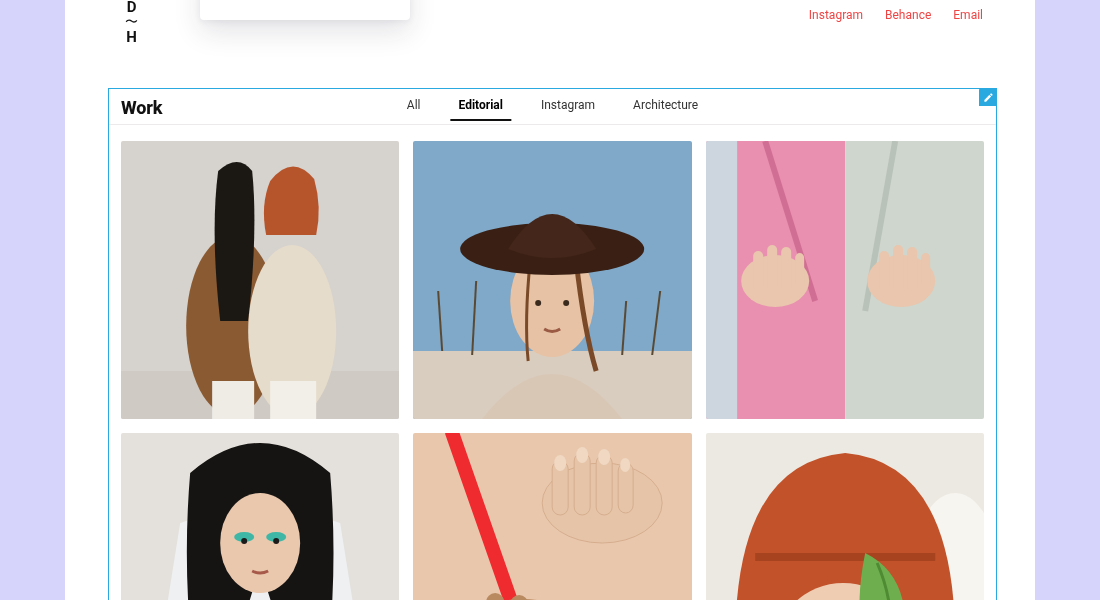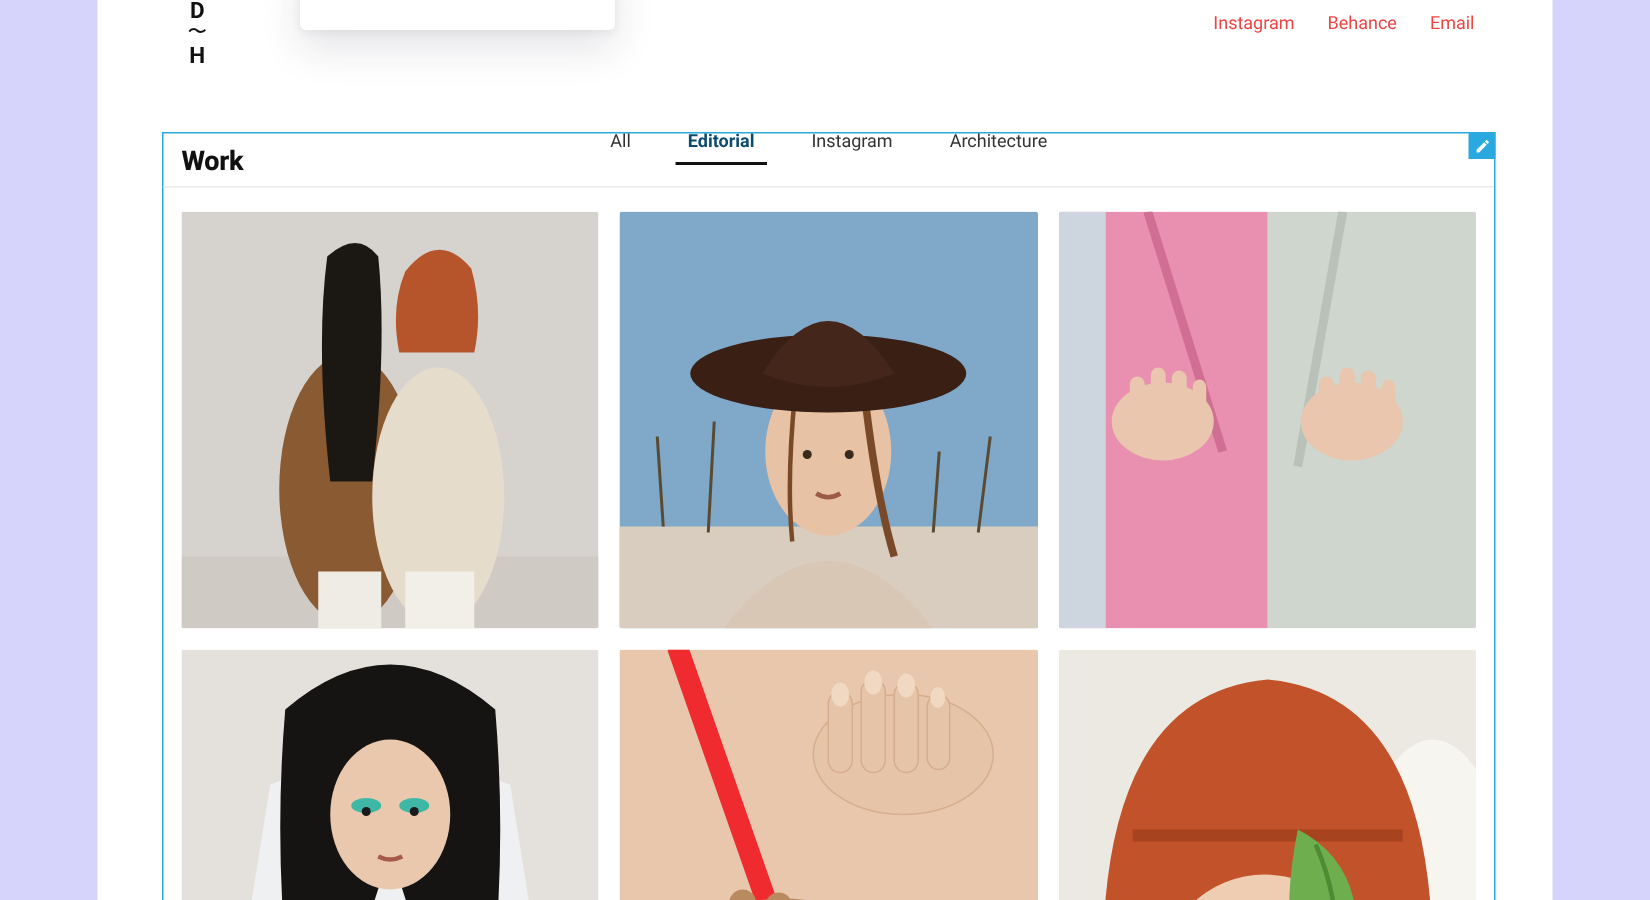--- a/index.html
+++ b/index.html
@@ -89,28 +89,28 @@
     font-size: 18px;
     font-weight: 800;
     color: #111;
     letter-spacing: -0.2px;
     padding-bottom: 6px;
   }
   .tabs {
     position: absolute;
     left: 50%;
     transform: translateX(-50%);
-    bottom: 15px;
+    bottom: 4px;
     display: flex;
     gap: 34px;
     font-size: 12px;
     color: #333;
   }
   .tab { padding: 0 2px 8px 2px; cursor: pointer; position: relative; }
-  .tab.active { font-weight: 700; color: #0c4a6e; }
+  .tab.active { font-weight: 700; color: #000000; }
   .tab.active::after {
     content: "";
     position: absolute;
     left: -6px; right: -6px; bottom: -1px;
     height: 2px; background: #111;
   }
 
   .grid {
     padding: 16px 12px 0 12px;
     display: grid;

